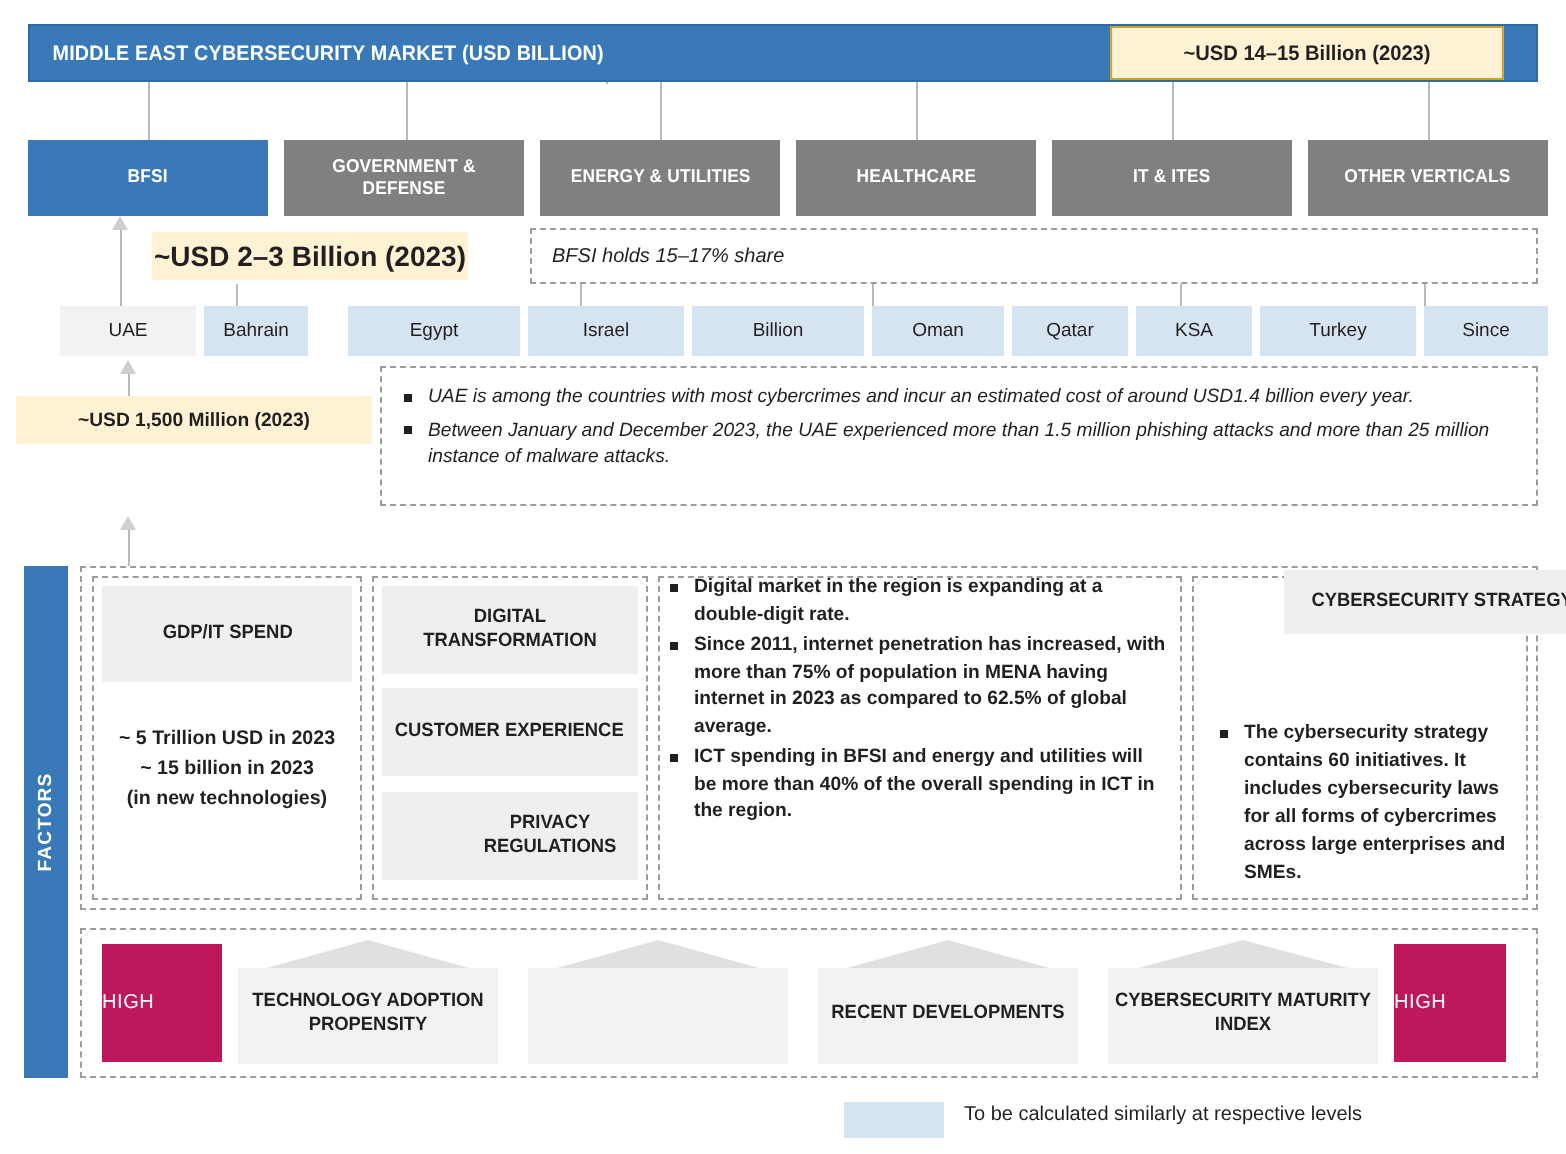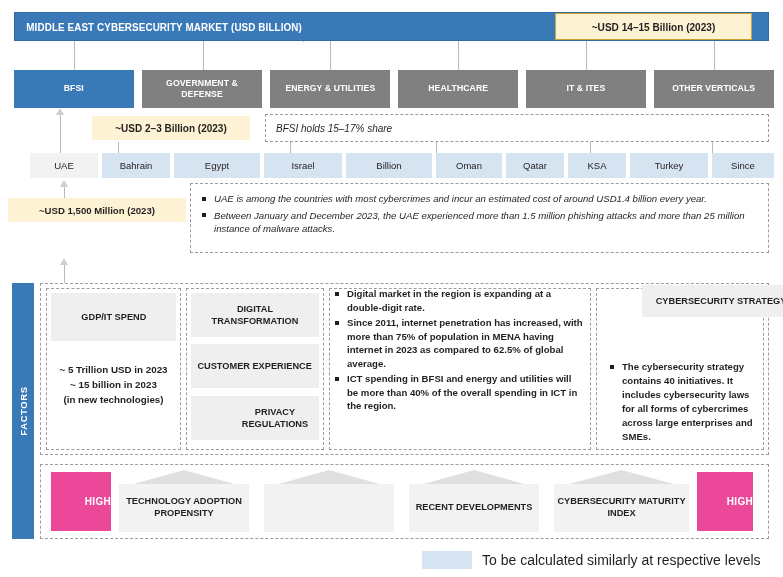--- a/index.html
+++ b/index.html
@@ -42,24 +42,24 @@
     text-align:center;color:#ffffff;font-size:9.3px;font-weight:bold;
     line-height:11.5px;letter-spacing:.1px;
     background:#808080;
     transform-origin:center;
   }
   .vert.active{background:#3a79b8;}
   .vert span{display:block;transform:scaleX(.93);}
 
   
   .bfsi-value{
-    left:92px;top:116px;width:158px;height:24px;
+    left:76px;top:116px;width:158px;height:24px;
     background:#fdf2d4;
     display:flex;align-items:center;justify-content:center;
-    font-size:10px;font-weight:bold;
+    font-size:14px;font-weight:bold;
   }
   .bfsi-note{
     left:265px;top:114px;width:504px;height:28px;
     border:1px dashed #9c9c9c;
     display:flex;align-items:center;
     padding-left:10px;
     font-size:10px;font-style:italic;color:#231f20;
   }
 
   
@@ -144,23 +144,23 @@
     content:"";position:absolute;left:1px;top:5px;
     width:4px;height:4px;background:#231f20;
   }
 
   
   .bottom-panel{
     left:40px;top:464px;width:729px;height:75px;
     border:1px dashed #9c9c9c;
   }
   .high-box{
-    background:#ec4899;
-    display:flex;align-items:center;justify-content:flex-end;
-    color:#ffffff;font-size:10px;font-weight:bold;letter-spacing:.3px;
+    background:#be185d;
+    display:flex;align-items:center;justify-content:flex-start;
+    color:#ffffff;font-size:10px;font-weight:normal;letter-spacing:.3px;
   }
   .house{
     position:absolute;
     display:flex;align-items:center;justify-content:center;
     text-align:center;
   }
   .house .roof{
     position:absolute;left:0;top:0;width:100%;height:18px;
     background:#e0e0e0;
     clip-path:polygon(0% 100%, 50% 0%, 100% 100%);
@@ -174,21 +174,21 @@
     position:relative;z-index:2;font-size:9.6px;font-weight:bold;
     line-height:12px;color:#231f20;width:100%;padding-top:12px;
   }
   .house .txt span{display:block;transform:scaleX(.96);}
 
   
   .legend-swatch{
     left:422px;top:551px;width:50px;height:18px;background:#d6e3f0;
   }
   .legend-text{
-    left:482px;top:552px;font-size:14px;color:#231f20;
+    left:482px;top:552px;font-size:10px;color:#231f20;
   }
 
   
   .ln{position:absolute;background:#b9b9b9;}
   .vln{width:1px;}
   .arrow-up{
     position:absolute;width:0;height:0;
     border-left:4px solid transparent;
     border-right:4px solid transparent;
     border-bottom:7px solid #cfcfcf;
@@ -240,21 +240,21 @@
 
   <div class="ln vln abs" style="left:118px;top:142px;height:11px;"></div>
   <div class="ln vln abs" style="left:290px;top:142px;height:11px;"></div>
   <div class="ln vln abs" style="left:436px;top:142px;height:11px;"></div>
   <div class="ln vln abs" style="left:590px;top:142px;height:11px;"></div>
   <div class="ln vln abs" style="left:712px;top:142px;height:11px;"></div>
 
   <div class="abs country active" style="left:30px;width:68px;">
       <span>UAE</span>
     </div>
-  <div class="abs country" style="left:102px;width:68px;">
+  <div class="abs country" style="left:102px;width:52px;">
       <span>Bahrain</span>
     </div>
   <div class="abs country" style="left:174px;width:86px;">
       <span>Egypt</span>
     </div>
   <div class="abs country" style="left:264px;width:78px;">
       <span>Israel</span>
     </div>
   <div class="abs country" style="left:346px;width:86px;">
       <span>Billion</span>
@@ -323,21 +323,21 @@
       <li>ICT spending in BFSI and energy and utilities will be more than 40% of the overall spending in ICT in the region.</li>
     </ul>
   </div>
 
   <div class="abs sub-panel" style="left:596px;top:288px;width:168px;height:162px;"></div>
   <div class="abs chip" style="left:601px;top:285px;width:158px;height:32px;margin-left:41px;">
     <span>CYBERSECURITY STRATEGY</span>
   </div>
   <div class="abs right-list" style="left:601px;top:360px;width:162px;">
     <ul>
-      <li>The cybersecurity strategy contains 40 initiatives. It includes cybersecurity laws for all forms of cybercrimes across large enterprises and SMEs.</li>
+      <li>The cybersecurity strategy contains 60 initiatives. It includes cybersecurity laws for all forms of cybercrimes across large enterprises and SMEs.</li>
     </ul>
   </div>
 
   <div class="abs bottom-panel"></div>
 
   <div class="abs high-box" style="left:51px;top:472px;width:60px;height:59px;">
     <span>HIGH</span>
   </div>
 
   <div class="house abs" style="left:119px;top:470px;width:130px;height:62px;">

